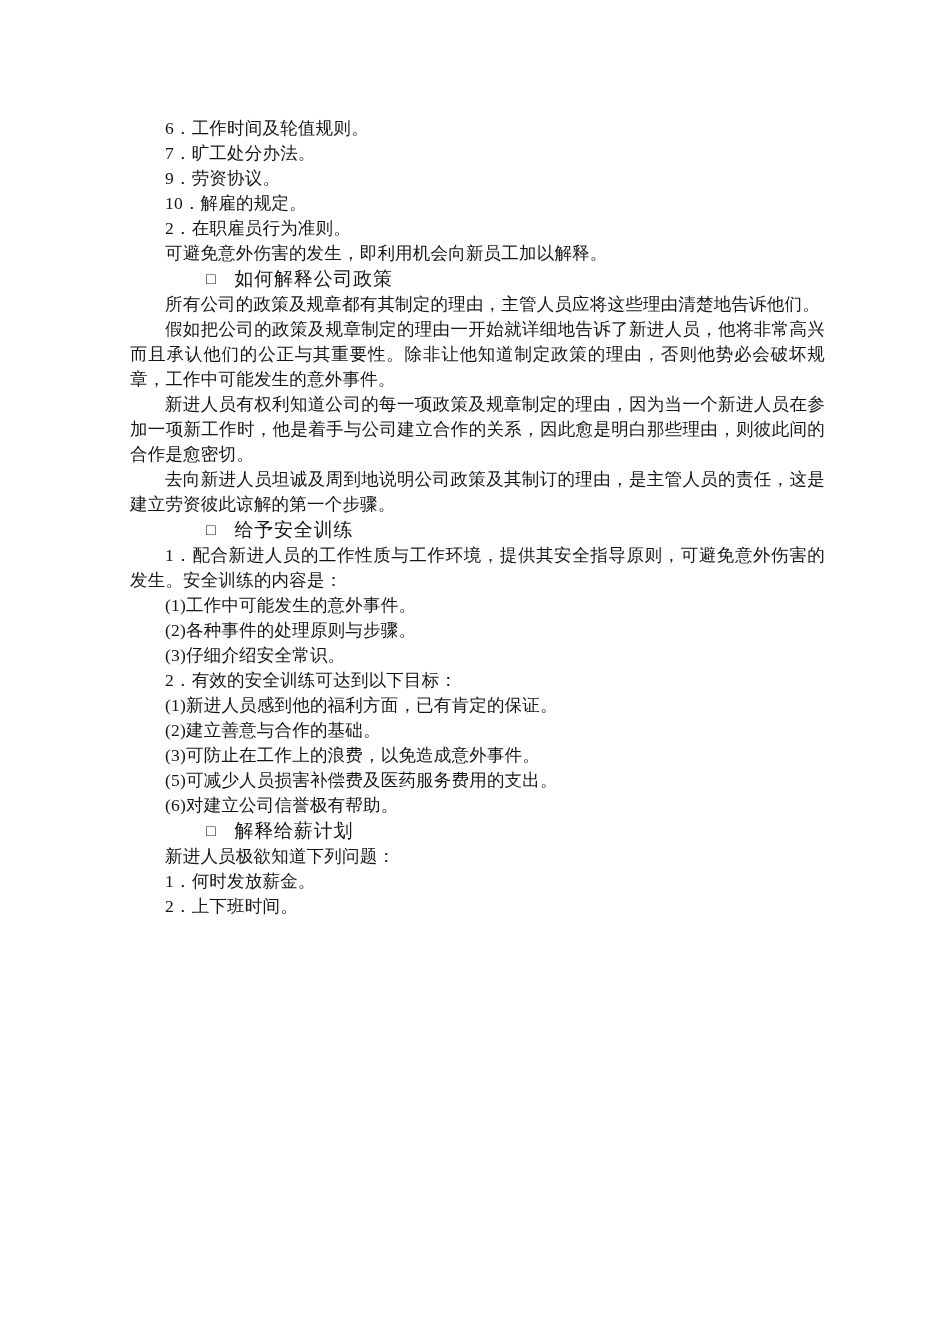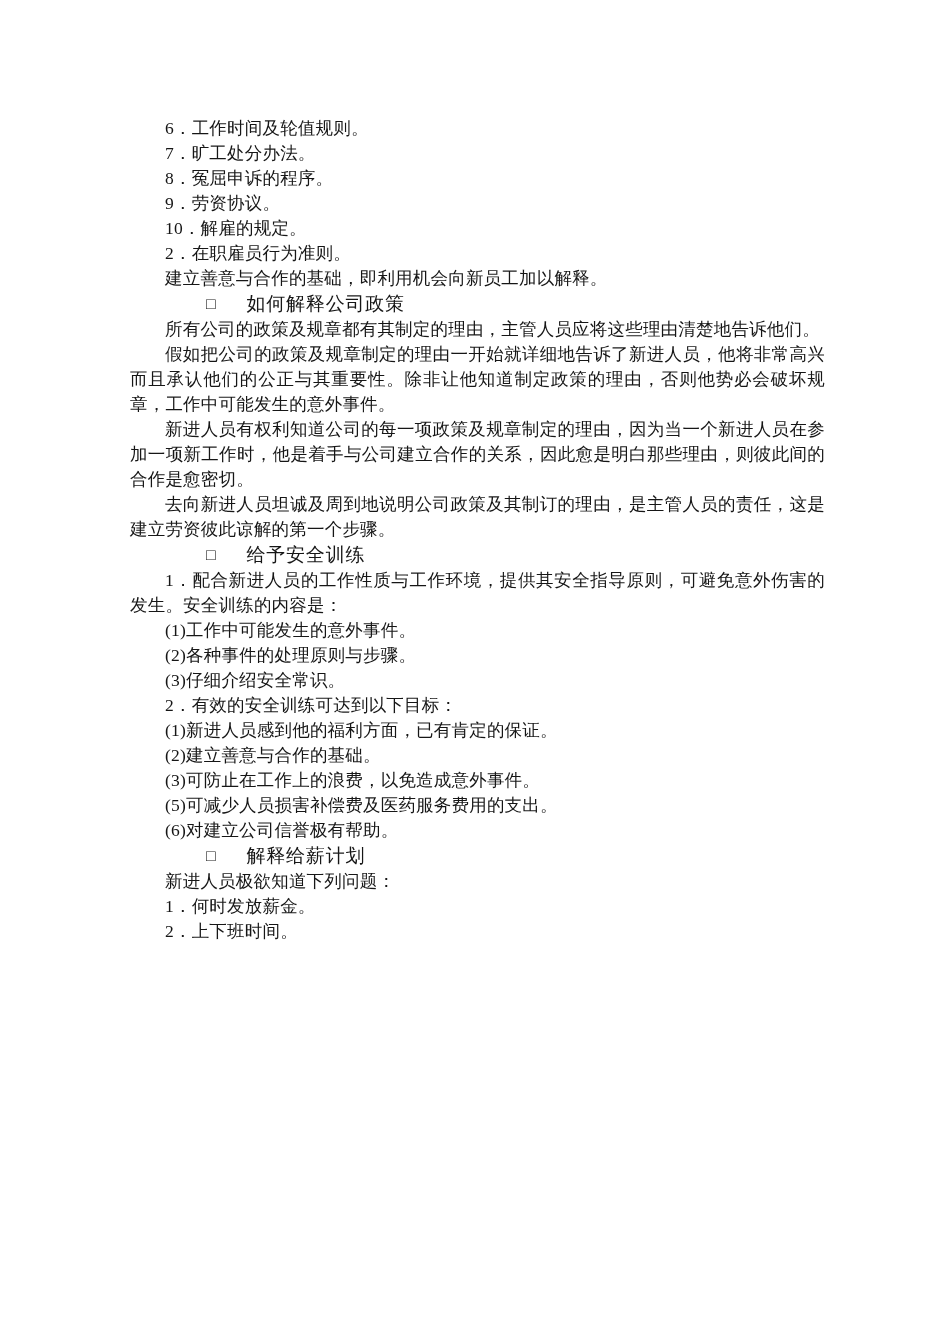--- a/index.html
+++ b/index.html
@@ -37,35 +37,34 @@
     text-indent: 2em;
     letter-spacing: 0.8px;
     white-space: nowrap;
   }
   .heading .bullet {
     font-size: 16px;
     display: inline-block;
     transform: translateY(-1px);
   }
   .heading .heading-label {
-    margin-left: 30px;
+    margin-left: 18px;
   }
 </style>
 </head>
 <body>
 
 <div class="page">
   <div class="content">
       <p class="para">6．工作时间及轮值规则。</p>
       <p class="para">7．旷工处分办法。</p>
-      <p class="para">8．冤屈申诉的程序。</p>
       <p class="para">9．劳资协议。</p>
       <p class="para">10．解雇的规定。</p>
       <p class="para">2．在职雇员行为准则。</p>
-      <p class="para">建立善意与合作的基础，即利用机会向新员工加以解释。</p>
+      <p class="para">可避免意外伤害的发生，即利用机会向新员工加以解释。</p>
       <p class="heading"><span class="bullet">□</span><span class="heading-label">如何解释公司政策</span></p>
       <p class="para">所有公司的政策及规章都有其制定的理由，主管人员应将这些理由清楚地告诉他们。</p>
       <p class="para">假如把公司的政策及规章制定的理由一开始就详细地告诉了新进人员，他将非常高兴而且承认他们的公正与其重要性。除非让他知道制定政策的理由，否则他势必会破坏规章，工作中可能发生的意外事件。</p>
       <p class="para">新进人员有权利知道公司的每一项政策及规章制定的理由，因为当一个新进人员在参加一项新工作时，他是着手与公司建立合作的关系，因此愈是明白那些理由，则彼此间的合作是愈密切。</p>
       <p class="para">去向新进人员坦诚及周到地说明公司政策及其制订的理由，是主管人员的责任，这是建立劳资彼此谅解的第一个步骤。</p>
       <p class="heading"><span class="bullet">□</span><span class="heading-label">给予安全训练</span></p>
       <p class="para">1．配合新进人员的工作性质与工作环境，提供其安全指导原则，可避免意外伤害的发生。安全训练的内容是：</p>
       <p class="para">(1)工作中可能发生的意外事件。</p>
       <p class="para">(2)各种事件的处理原则与步骤。</p>
       <p class="para">(3)仔细介绍安全常识。</p>

